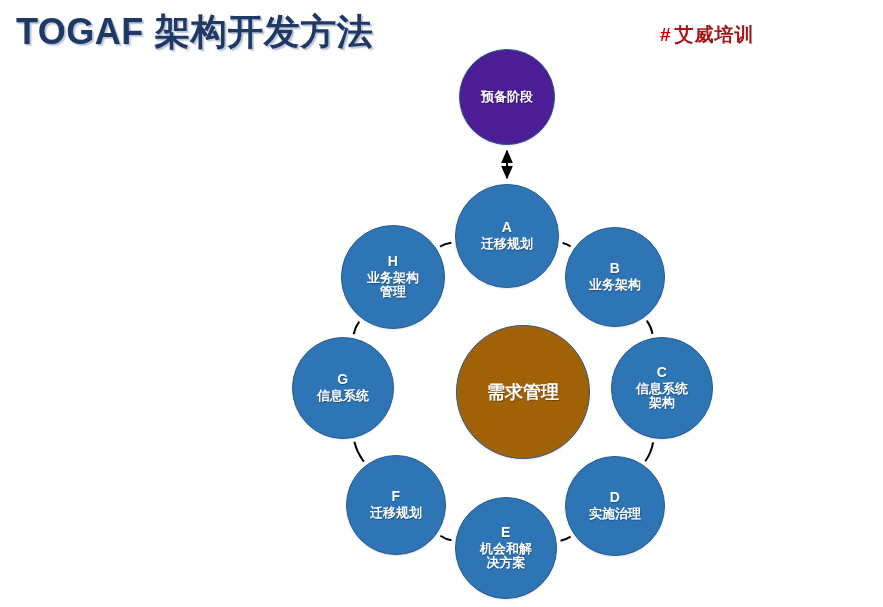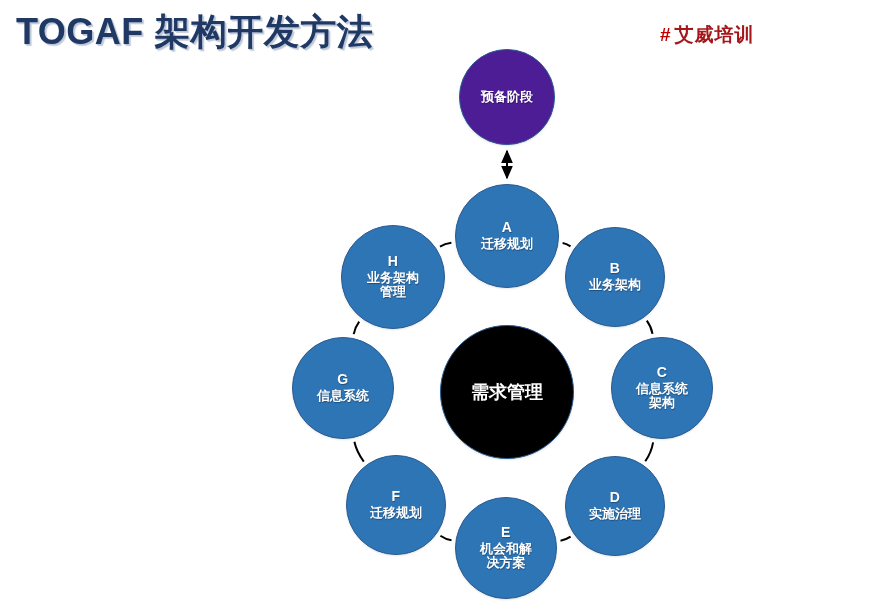--- a/index.html
+++ b/index.html
@@ -125,21 +125,21 @@
           <path d="M570.6,536.7 Q565.8,539.9 560.5,540.7" fill="none" stroke="#000000" stroke-width="2"></path>
           <path d="M451.5,540.3 Q445.8,539.5 440.4,535.8" fill="none" stroke="#000000" stroke-width="2"></path>
           <path d="M363.8,461.6 Q356.5,451.7 354.4,441.8" fill="none" stroke="#000000" stroke-width="2"></path>
           <path d="M353.7,334.1 Q355.2,326.9 359.2,321.6" fill="none" stroke="#000000" stroke-width="2"></path>
           <path d="M440.0,246.6 Q444.7,243.5 451.4,242.7" fill="none" stroke="#000000" stroke-width="2"></path>
           <line x1="507.0" y1="151.0" x2="507.0" y2="178.0" stroke="#000000" stroke-width="2" marker-end="url(#ah)" marker-start="url(#ah-start)"></line>
         </g>
     </svg>
 
     <div id="node-layer">
-        <div class="node center" style="left: 440px; top: 325px; width: 134px; height: 134px; background: #000000; border-color: rgb(42, 90, 146);">
+        <div class="node center" style="left: 456px; top: 325px; width: 134px; height: 134px; background: #a16207; border-color: rgb(42, 90, 146);">
           <div class="label">需求管理</div>
         </div>
         <div class="node plain" style="left: 459px; top: 49px; width: 96px; height: 96px; background: #4c1d95; border-color: rgb(42, 90, 146);">
           <div class="label">预备阶段</div>
         </div>
         <div class="node" style="left: 455px; top: 184px; width: 104px; height: 104px; background: rgb(46, 117, 182); border-color: rgb(42, 90, 146);">
           <div class="letter">A</div>
           <div class="label">迁移规划</div>
         </div>
         <div class="node" style="left: 565px; top: 227px; width: 100px; height: 100px; background: rgb(46, 117, 182); border-color: rgb(42, 90, 146);">

